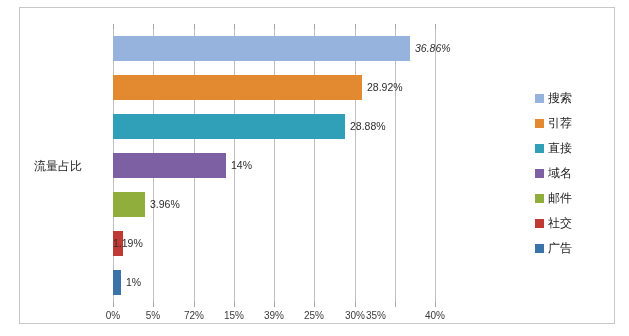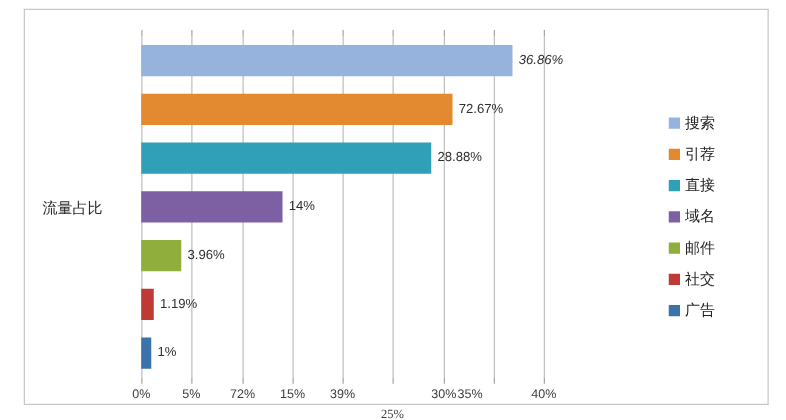--- a/index.html
+++ b/index.html
@@ -140,40 +140,40 @@
         <div class="axis-tick" style="left: 242px; top: 273px;"></div>
         <div class="grid-line" style="left: 282px;"></div>
         <div class="axis-tick-top" style="left: 282px; top: -5px;"></div>
         <div class="axis-tick" style="left: 282px; top: 273px;"></div>
         <div class="grid-line" style="left: 322px;"></div>
         <div class="axis-tick-top" style="left: 322px; top: -5px;"></div>
         <div class="axis-tick" style="left: 322px; top: 273px;"></div>
         <div class="bar" title="搜索 36.86%" style="top: 7px; width: 297px; background: rgb(149, 179, 221);"></div>
         <div class="bar-label" style="left: 302px; top: 12.5px; font-style: italic;">36.86%</div>
         <div class="bar" title="引荐 30.96%" style="top: 46px; width: 249px; background: rgb(227, 137, 47);"></div>
-        <div class="bar-label" style="left: 254px; top: 51.5px;">72.67%</div>
+        <div class="bar-label" style="left: 254px; top: 51.5px;">28.92%</div>
         <div class="bar" title="直接 28.88%" style="top: 85px; width: 232px; background: rgb(48, 160, 184);"></div>
         <div class="bar-label" style="left: 237px; top: 90.5px;">28.88%</div>
         <div class="bar" title="域名 14%" style="top: 124px; width: 113px; background: rgb(125, 95, 163);"></div>
         <div class="bar-label" style="left: 118px; top: 129.5px;">14%</div>
         <div class="bar" title="邮件 3.96%" style="top: 163px; width: 32px; background: rgb(143, 174, 60);"></div>
         <div class="bar-label" style="left: 37px; top: 168.5px;">3.96%</div>
         <div class="bar" title="社交 1.19%" style="top: 202px; width: 10px; background: rgb(191, 58, 53);"></div>
-        <div class="bar-label" style="left: 15px; top: 207.5px;">1.19%</div>
+        <div class="bar-label" style="left: 0; top: 207.5px;">1.19%</div>
         <div class="bar" title="广告 1%" style="top: 241px; width: 8px; background: rgb(59, 114, 168);"></div>
         <div class="bar-label" style="left: 13px; top: 246.5px;">1%</div>
       </div>
 
     <div id="x-axis">
         <div class="tick-label" style="left: 93px; top: 302px;">0%</div>
         <div class="tick-label" style="left: 133px; top: 302px;">5%</div>
         <div class="tick-label" style="left: 174px; top: 302px;">72%</div>
         <div class="tick-label" style="left: 214px; top: 302px;">15%</div>
         <div class="tick-label" style="left: 254px; top: 302px;">39%</div>
-        <div class="tick-label" style="left: 294px; top: 318px; font-family: Liberation Serif, serif;">25%</div>
+        <div class="tick-label" style="left: 294px; top: 302px;">25%</div>
         <div class="tick-label" style="left: 335px; top: 302px;">30%</div>
         <div class="tick-label" style="left: 356px; top: 302px;">35%</div>
         <div class="tick-label" style="left: 415px; top: 302px;">40%</div>
       </div>
 
     <div class="legend" id="legend">
         <div class="legend-item">
           <span class="legend-swatch" style="background: rgb(149, 179, 221);"></span>
           <span class="legend-text">搜索</span>
         </div>

